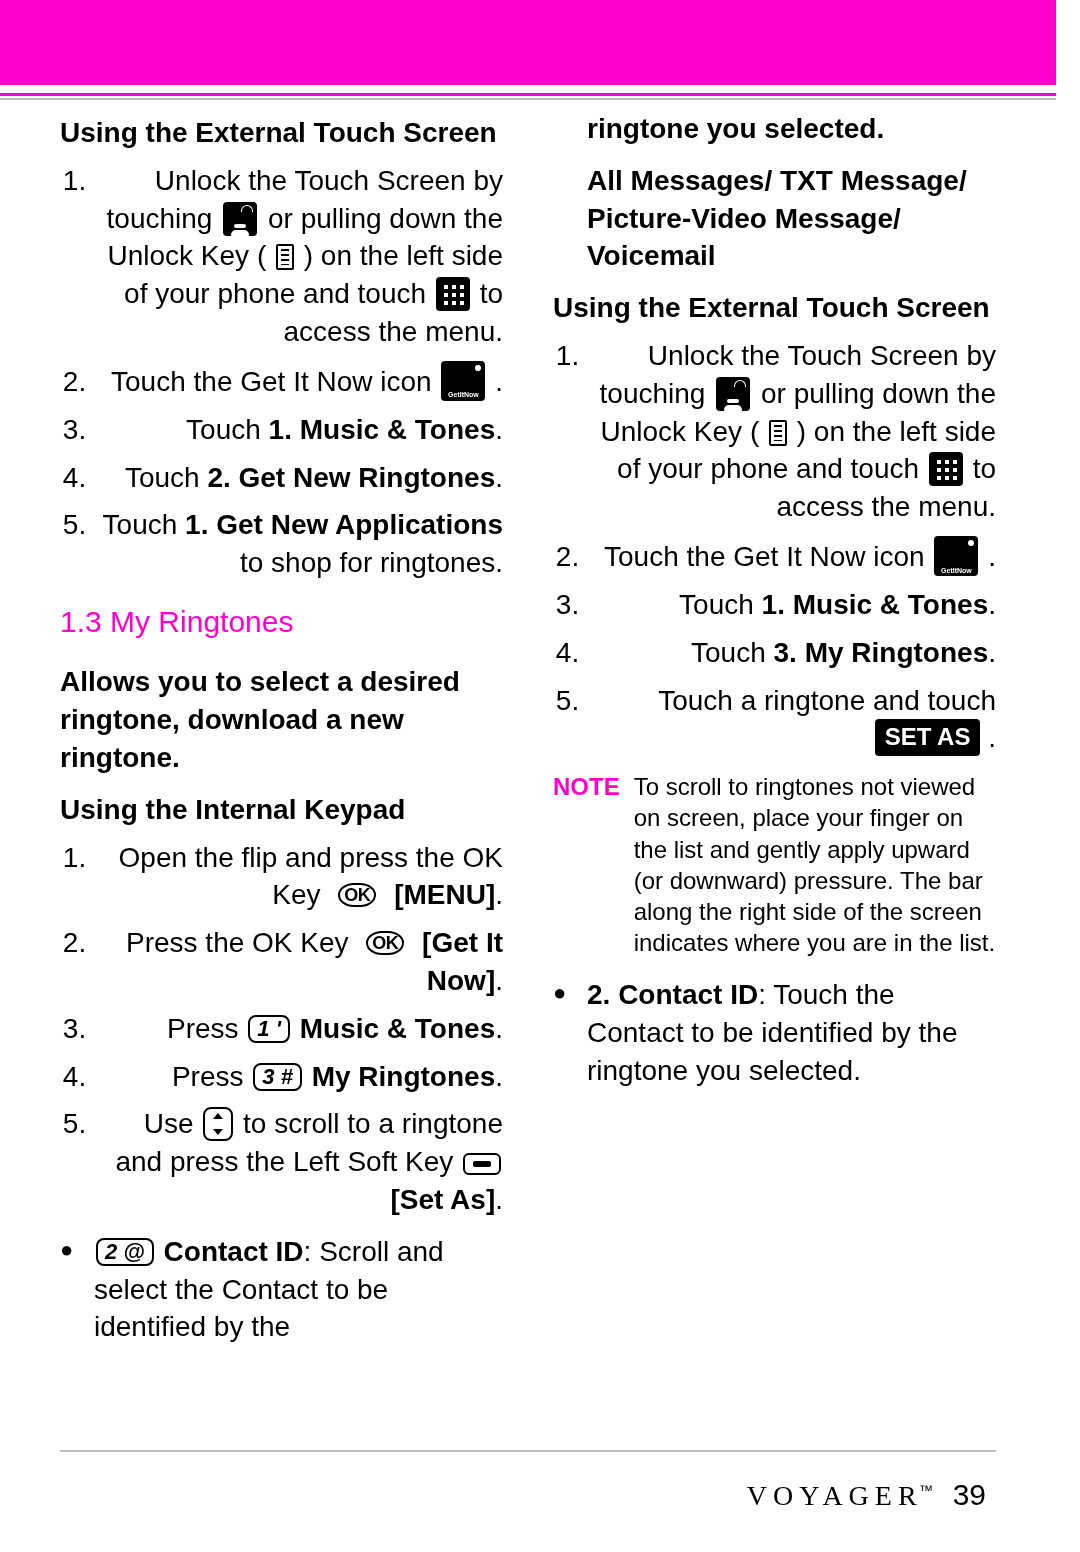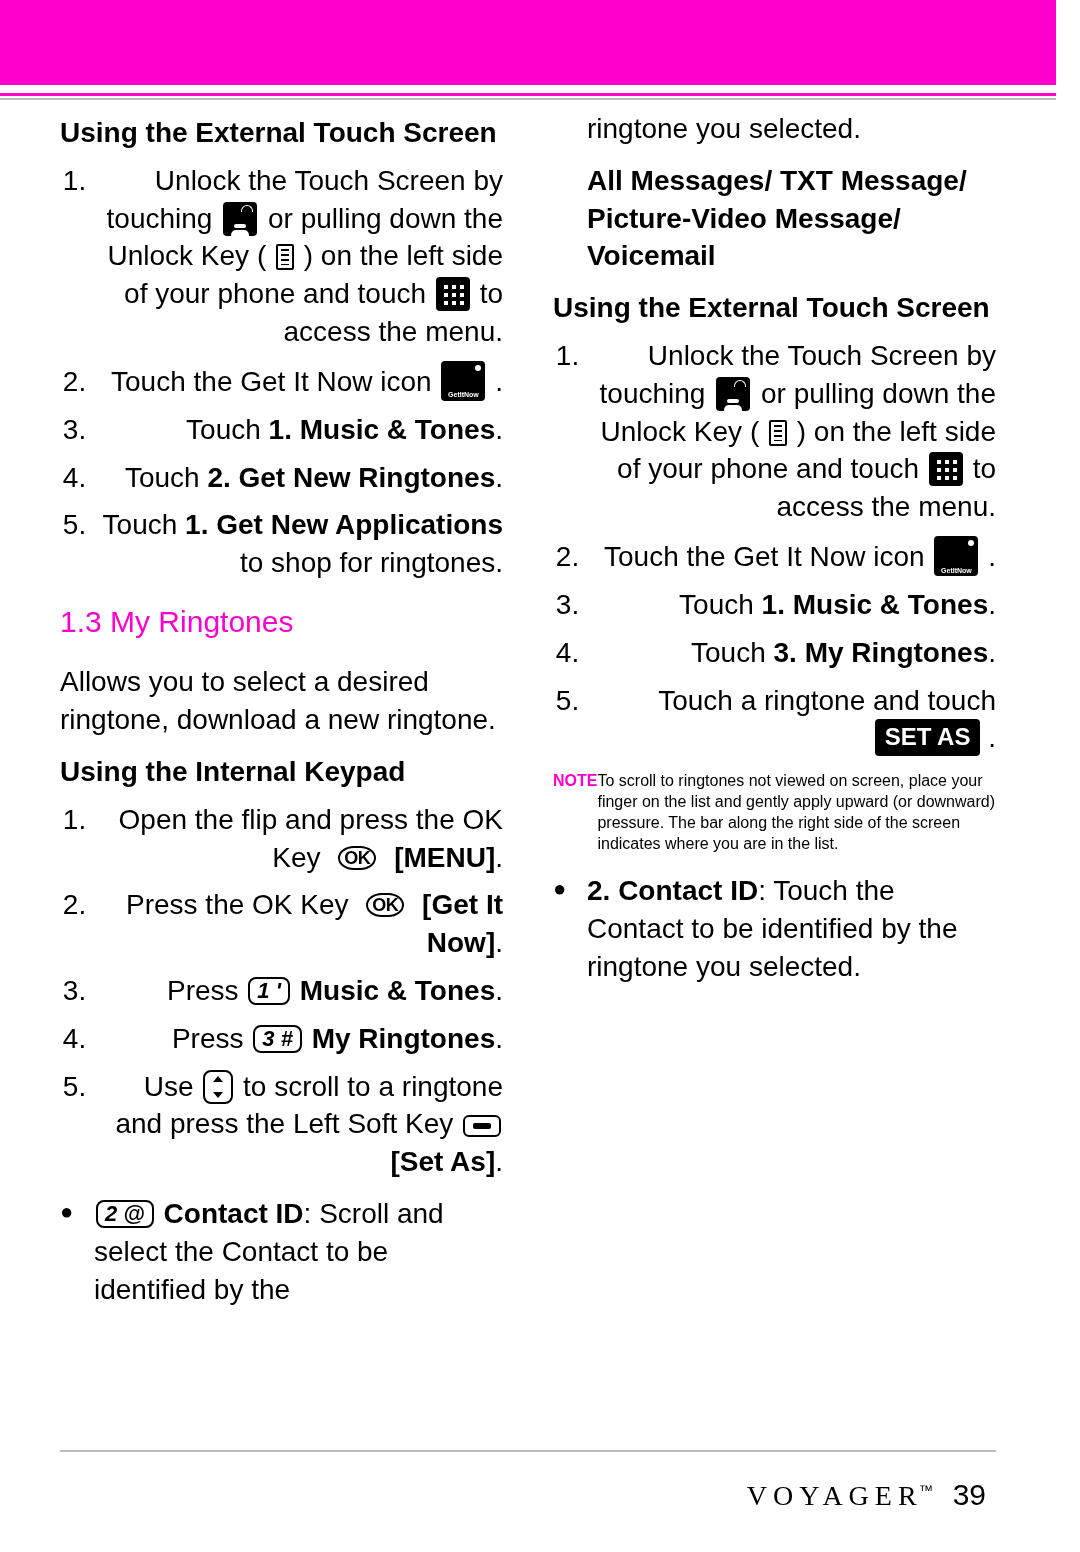--- a/index.html
+++ b/index.html
@@ -8,21 +8,21 @@
   .header { width: 100%; height: 85px; background: #ff00cc; }
   .accent-line { position: absolute; top: 93px; left: 0; right: 0; height: 3px; background: #ff00cc; }
   .gray-line { position: absolute; top: 98px; left: 0; right: 0; height: 2px; background: #bbb; }
   .content { position: absolute; top: 110px; left: 60px; right: 60px; bottom: 130px; display: flex; gap: 50px; font-size: 28px; line-height: 1.35; }
   .col { flex: 1 1 50%; }
   .subhead { font-weight: 700; margin-bottom: 10px; margin-top: 4px; }
   ol.steps { list-style: decimal; padding-left: 34px; margin-bottom: 14px; }
   ol.steps > li { margin-bottom: 10px; text-align: right; }
   .b { font-weight: 700; }
   .section-title { color: #ff00cc; font-weight: 400; font-size: 30px; margin-top: 20px; margin-bottom: 21px; }
-  .para { margin-bottom: 14px; }
+  .para { margin-bottom: 14px; font-weight: bold; }
   ul.bullets { list-style: none; padding-left: 0; margin-bottom: 14px; }
   ul.bullets > li { position: relative; padding-left: 34px; margin-bottom: 12px; }
   ul.bullets > li::before { content: "●"; position: absolute; left: 0; top: 2px; font-size: 22px; }
   .keycap { display: inline-block; border: 2px solid #000; border-radius: 8px; padding: 0 7px; font-size: 22px; font-weight: 700; font-style: italic; line-height: 24px; vertical-align: 2px; margin: 0 2px; background: #fff; }
   .ok-key { display: inline-block; border: 2px solid #000; border-radius: 50%/60%; padding: 0 4px; font-size: 18px; font-weight: 700; line-height: 20px; vertical-align: 3px; margin: 0 10px; letter-spacing: -0.5px; }
   .icon-box { display: inline-block; width: 34px; height: 34px; background: #000; vertical-align: -8px; border-radius: 4px; margin: 0 3px; position: relative; }
   .icon-person::after { content: ""; position: absolute; top: 5px; left: 10px; width: 8px; height: 8px; background: #fff; border-radius: 50%; box-shadow: 0 9px 0 3px #fff; }
   .icon-person::before { content: ""; position: absolute; top: 3px; right: 4px; width: 10px; height: 6px; border: 1.5px solid #fff; border-bottom: none; border-radius: 8px 8px 0 0; }
   .icon-touch { position: relative; }
   .icon-touch::after { content: ""; position: absolute; top: 22px; left: 11px; width: 12px; height: 4px; background: #fff; border-radius: 2px; }
@@ -33,21 +33,21 @@
   .icon-dots::after { content: ""; position: absolute; top: 6px; left: 6px; width: 22px; height: 22px; background-image: radial-gradient(#fff 2.5px, transparent 2.5px); background-size: 8px 8px; }
   .icon-getitnow { display: inline-block; width: 44px; height: 40px; background: #000; border-radius: 4px; vertical-align: -10px; margin: 0 2px; position: relative; }
   .icon-getitnow::before { content: ""; position: absolute; top: 4px; right: 4px; width: 6px; height: 6px; background: #fff; border-radius: 50%; }
   .icon-getitnow::after { content: "GetItNow"; position: absolute; bottom: 1px; left: 0; right: 0; color: #fff; font-size: 7px; text-align: center; font-weight: 700; }
   .icon-nav { display: inline-block; width: 30px; height: 34px; border: 2px solid #000; border-radius: 8px; vertical-align: -8px; margin: 0 2px; position: relative; }
   .icon-nav::before { content: ""; position: absolute; left: 8px; top: 4px; width: 0; height: 0; border-left: 5px solid transparent; border-right: 5px solid transparent; border-bottom: 6px solid #000; }
   .icon-nav::after { content: ""; position: absolute; left: 8px; bottom: 4px; width: 0; height: 0; border-left: 5px solid transparent; border-right: 5px solid transparent; border-top: 6px solid #000; }
   .icon-softkey { display: inline-block; width: 38px; height: 22px; border: 2px solid #000; border-radius: 6px; vertical-align: -4px; margin: 0 2px; position: relative; }
   .icon-softkey::after { content: ""; position: absolute; left: 8px; top: 6px; width: 18px; height: 6px; background: #000; border-radius: 2px; }
   .pill { display: inline-block; background: #000; color: #fff; font-weight: 700; padding: 2px 10px; border-radius: 4px; font-size: 24px; vertical-align: 2px; }
-  .note-row { display: flex; font-size: 16px; line-height: 1.3; margin: 14px 0 18px 0; }
+  .note-row { display: flex; gap: 14px; font-size: 24px; line-height: 1.3; margin: 14px 0 18px 0; }
   .note-label { color: #ff00cc; font-weight: 700; flex: 0 0 auto; }
   .note-text { flex: 1 1 auto; }
   .footer-line { position: absolute; left: 60px; right: 60px; bottom: 100px; height: 2px; background: #bbb; }
   .footer { position: absolute; right: 70px; bottom: 40px; font-size: 28px; letter-spacing: 2px; display: flex; align-items: baseline; gap: 20px; }
   .brand { font-weight: 300; letter-spacing: 6px; font-family: "Times New Roman", serif; }
   .tm { font-size: 14px; vertical-align: super; letter-spacing: 0; margin-left: -4px; }
   .page-num { font-size: 30px; letter-spacing: 0; }
 </style>
 </head>
 <body>

